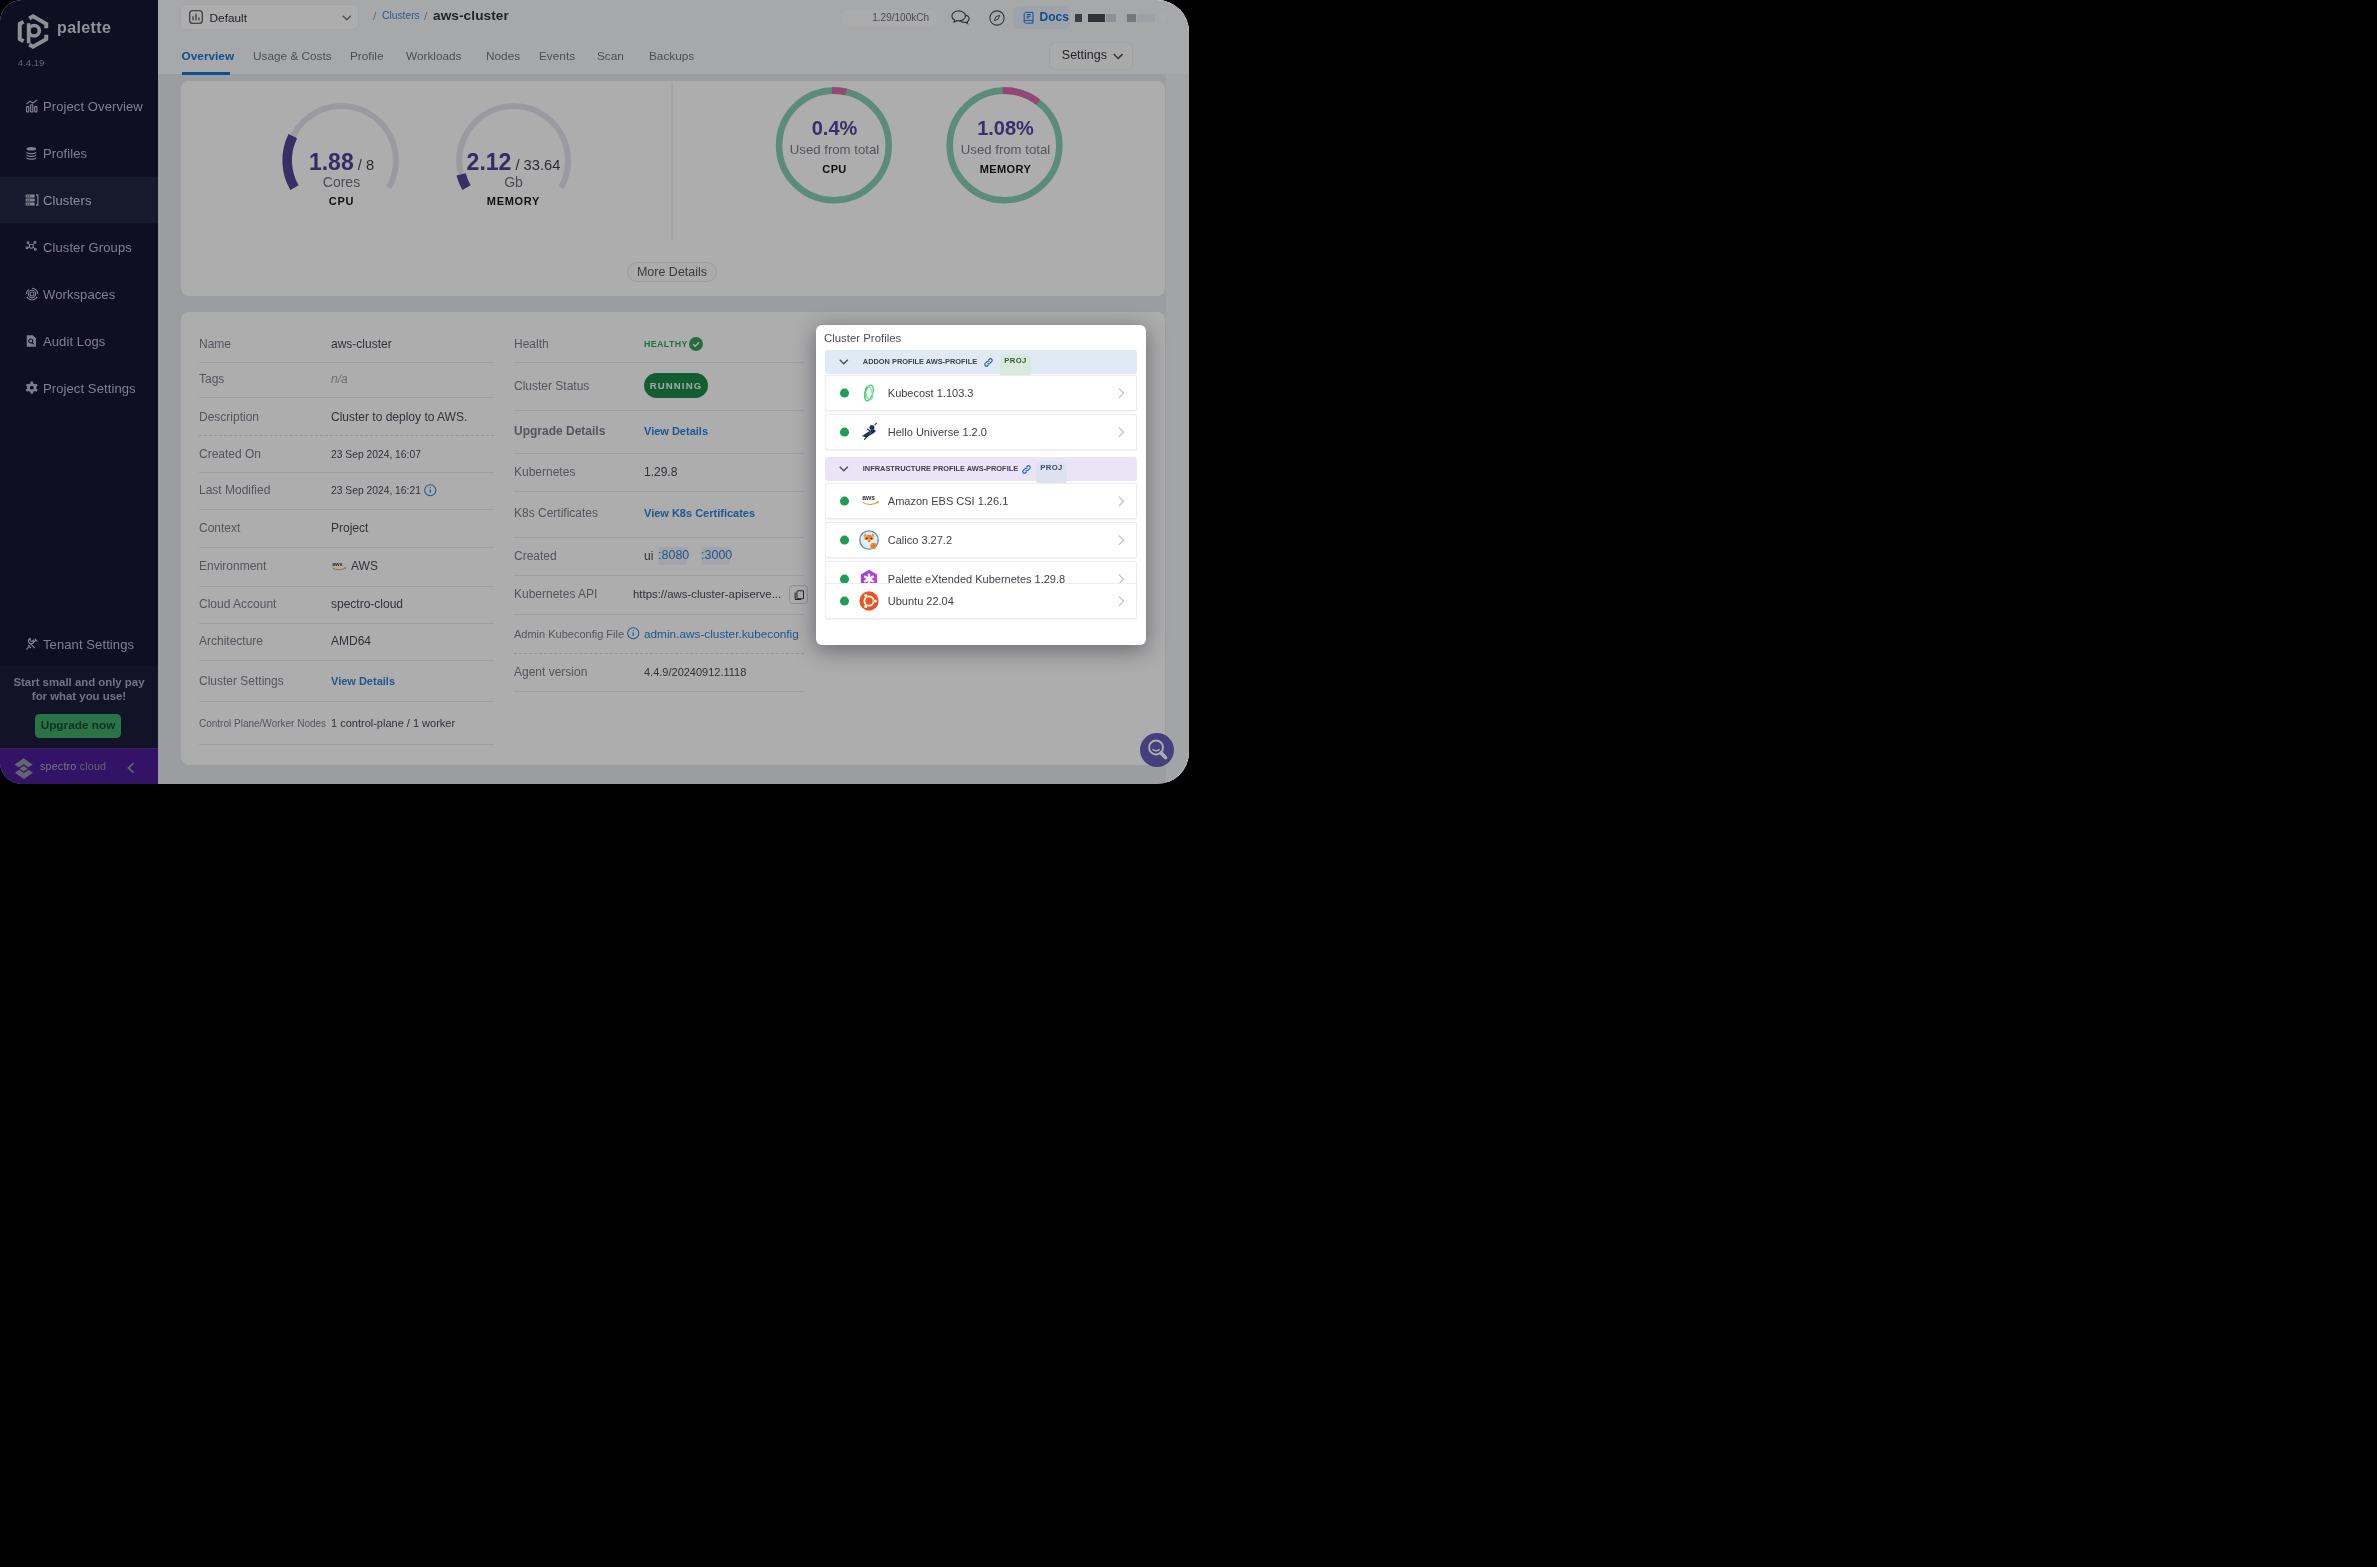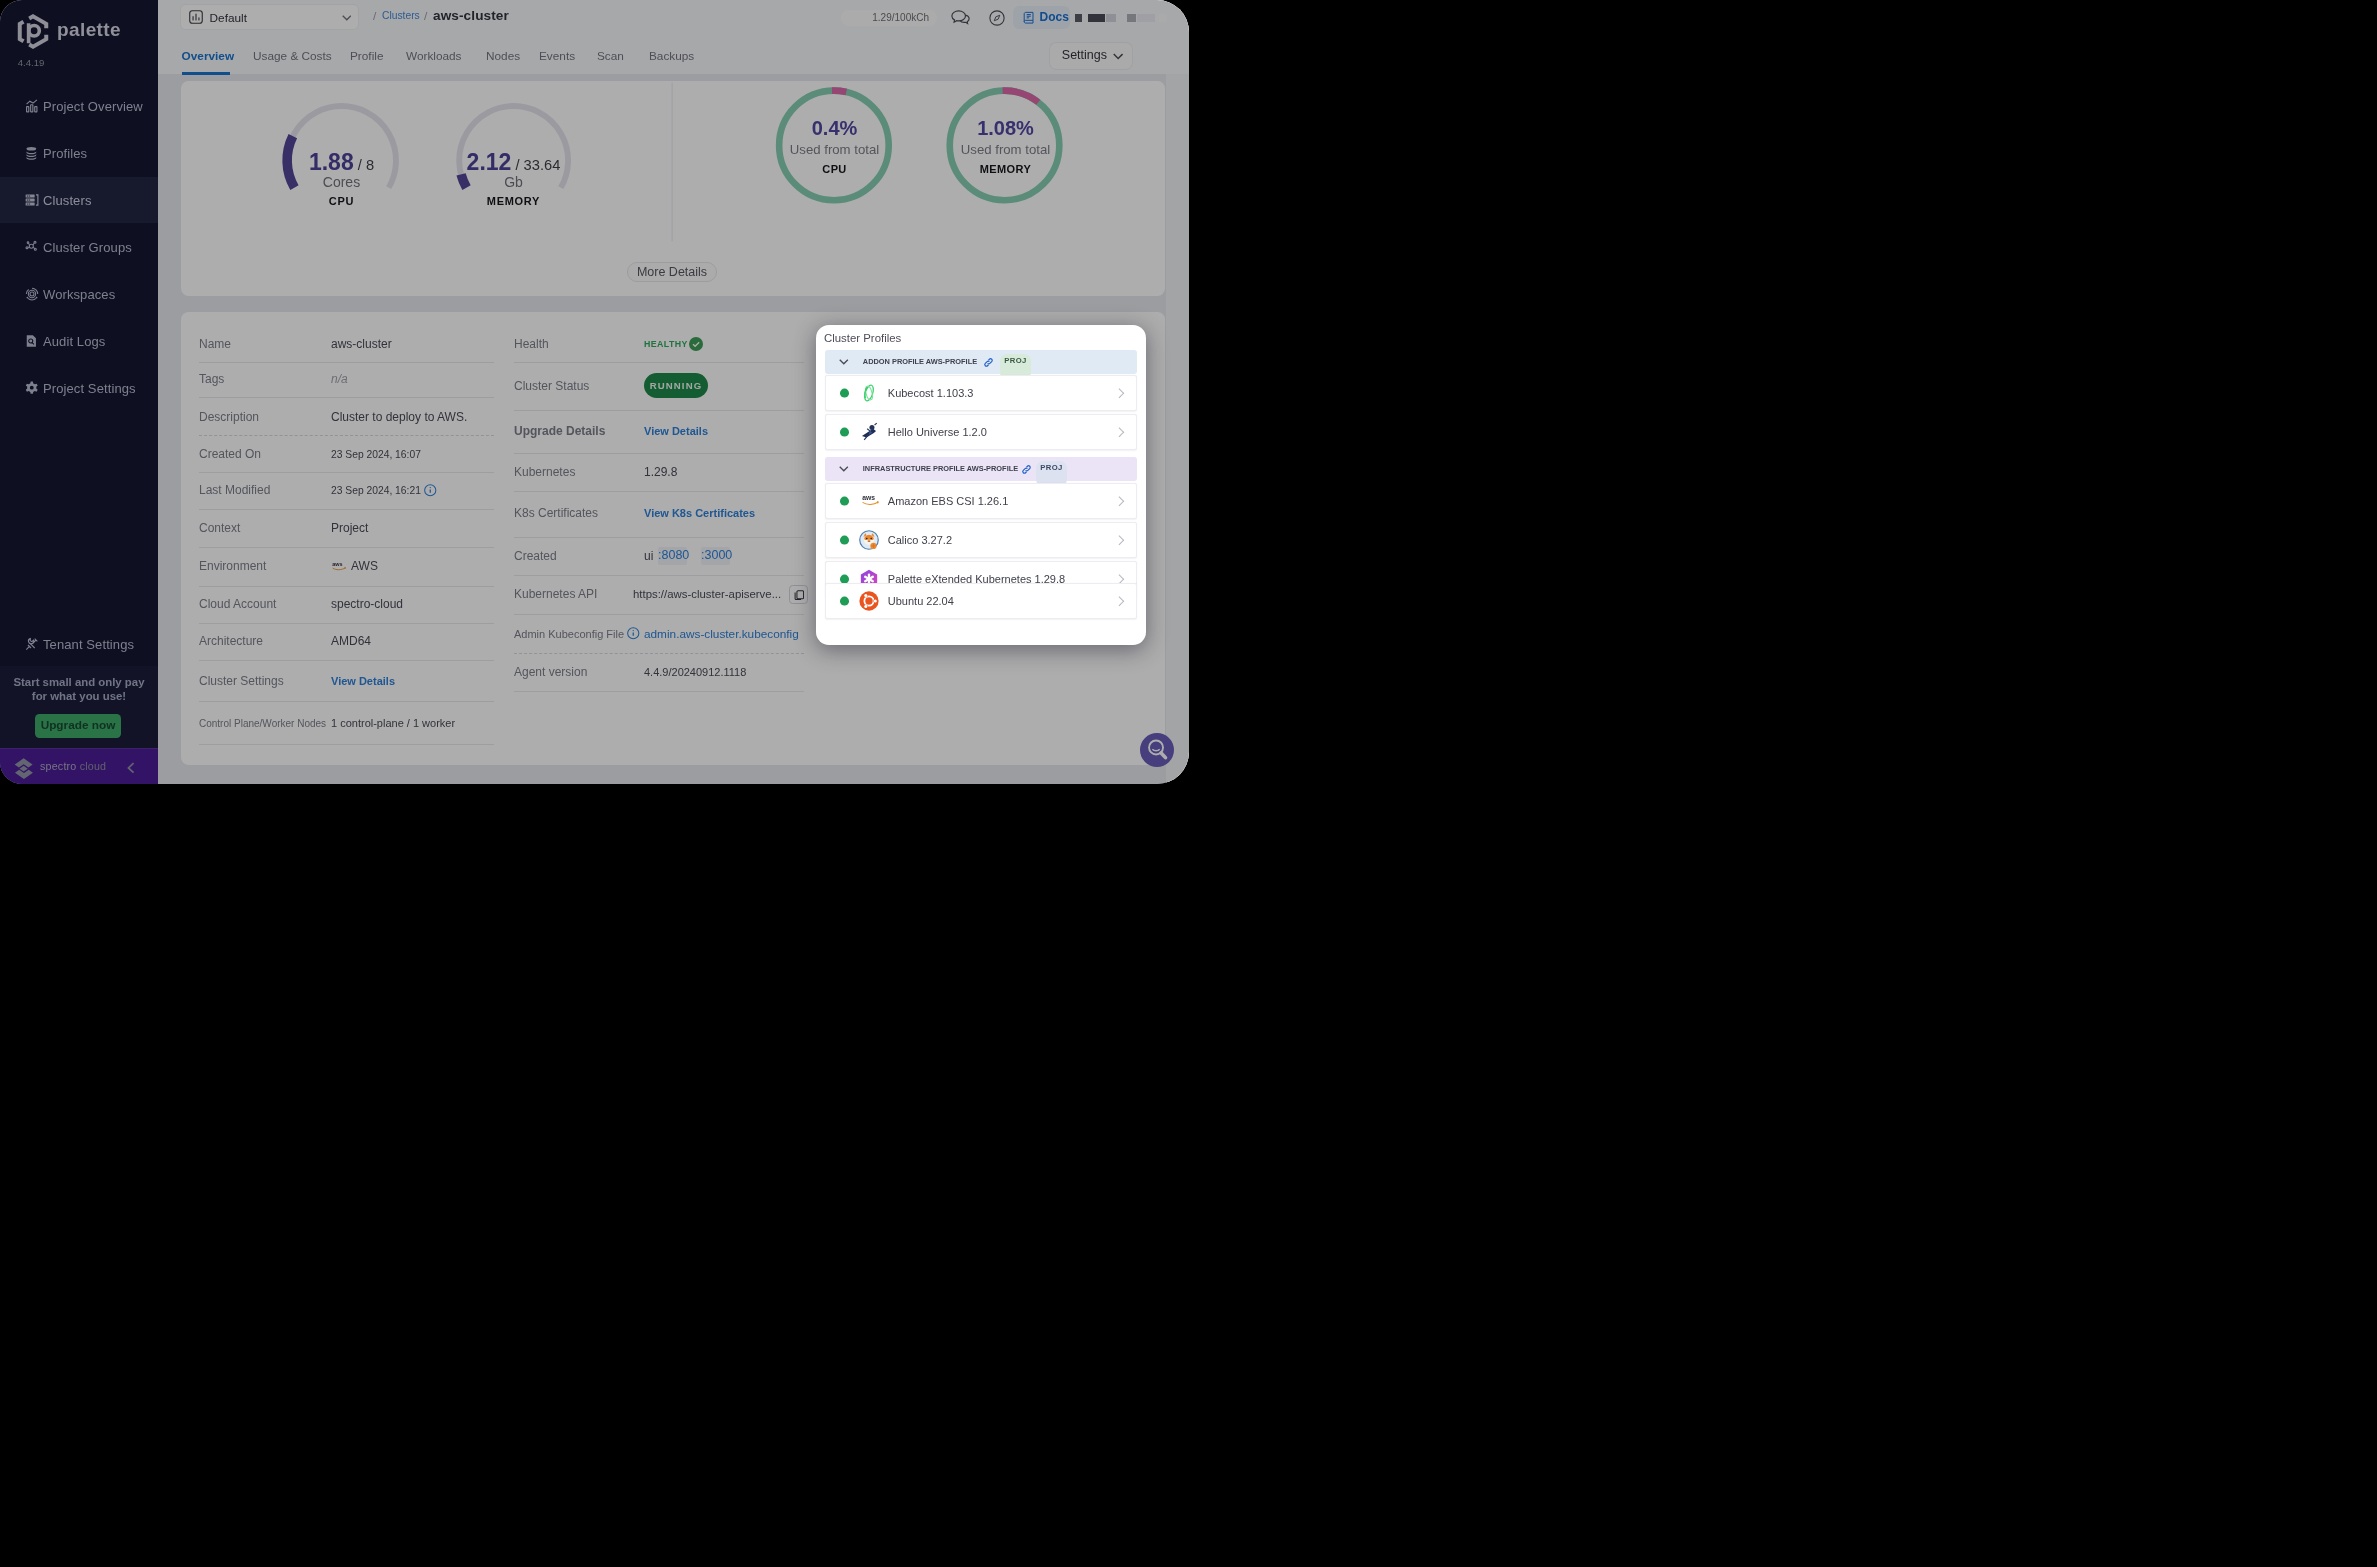--- a/index.html
+++ b/index.html
@@ -33,21 +33,21 @@
 #card1 { left:181px; top:81px; width:984px; height:215px; }
 #card2 { left:181px; top:312px; width:984px; height:453px; }
 .sep { position:absolute; height:0.7px; background:#e9e9ee; }
 .dsh { position:absolute; height:0; border-top:1.1px dashed #d8d8e0; }
 .lab { position:absolute; font-size:12px; color:#7c7e8a; white-space:nowrap; transform:translateY(-50%); }
 .val { position:absolute; font-size:12px; color:#4a4b58; white-space:nowrap; transform:translateY(-50%); }
 .blue { color:#2f80d8; }
 .mored { position:absolute; left:446px; top:181px; width:90px; height:20px; background:#fdfdfe; border:0.7px solid #e7e7ec; border-radius:10px; text-align:center; line-height:19px; font-size:12.5px; color:#56565f; }
 
 
-#panel { position:absolute; left:816px; top:325px; width:330px; height:320px; background:#fff; border-radius:13px; z-index:60; box-shadow:0 4.4px 22px rgba(20,20,40,0.45); }
+#panel { position:absolute; left:816px; top:325px; width:330px; height:320px; background:#fff; border-radius:6px; z-index:60; box-shadow:0 4.4px 22px rgba(20,20,40,0.45); }
 .phead { position:absolute; left:8.8px; width:312px; height:23.6px; border-radius:2.9px; }
 .prow { position:absolute; left:8.8px; width:312px; height:36px; background:#fff; border:0.7px solid #ececf1; border-radius:2.2px; box-shadow:0 0.7px 1.5px rgba(40,40,60,0.06); }
 .prow .nm { position:absolute; left:62px; top:50%; transform:translateY(-50%); font-size:11px; color:#40414b; }
 .gdot { position:absolute; left:14.7px; top:50%; transform:translateY(-50%); width:8.8px; height:8.8px; border-radius:50%; background:#1f9d57; }
 .chev { position:absolute; right:13.2px; top:50%; transform:translateY(-50%); width:6.6px; height:6.6px; border-top:1.5px solid #b7b7c0; border-right:1.5px solid #b7b7c0; }
 .chevr { transform:translateY(-50%) rotate(45deg); }
 .proj { position:absolute; top:4.4px; height:26px; border-radius:7.4px; font-size:7.7px; font-weight:bold; line-height:14.7px; padding:0 4.4px; letter-spacing:0.4px;}
 .picon { position:absolute; left:33px; top:50%; transform:translateY(-50%); width:20px; height:20px; }
 
 
@@ -55,21 +55,21 @@
 </style>
 </head>
 <body>
 <div id="app">
   <div id="side">
     <svg class="abs" style="left:17px;top:12.5px" width="32" height="37" viewBox="0 0 44 50">
       <path d="M22 4 L40.2 14.5 L40.2 35.5 L22 46 L3.8 35.5 L3.8 14.5 Z" fill="none" stroke="#d0d1de" stroke-width="5.5" stroke-dasharray="33 9" stroke-dashoffset="6"></path>
       <path d="M16 13.5 L16 41" fill="none" stroke="#d0d1de" stroke-width="5"></path>
       <circle cx="23.5" cy="24" r="7.2" fill="none" stroke="#d0d1de" stroke-width="5"></circle>
     </svg>
-    <div class="abs" style="left:57px;top:19px;font-size:19px;font-weight:600;color:#d4d5e2;letter-spacing:0.4px;">palette</div>
+    <div class="abs" style="left:57px;top:19px;font-size:16px;font-weight:600;color:#d4d5e2;letter-spacing:0.4px;">palette</div>
     <div class="abs" style="left:17.7px;top:57px;font-size:9.6px;color:#9395a3;">4.4.19</div>
 
     <div class="navitem" style="top:83px">
       <svg width="15.5" height="15.5" viewBox="0 0 24 24" fill="none" stroke="#b9bdd1" stroke-width="1.8">
           <rect x="4" y="13" width="3.4" height="8" rx="0.5"></rect>
           <rect x="10.3" y="10" width="3.4" height="11" rx="0.5"></rect>
           <rect x="16.6" y="13" width="3.4" height="8" rx="0.5"></rect>
           <path d="M4 9 L9 4.5 L14 7.5 L20 2.5"></path>
         </svg>
       <span class="lbl">Project Overview</span>

